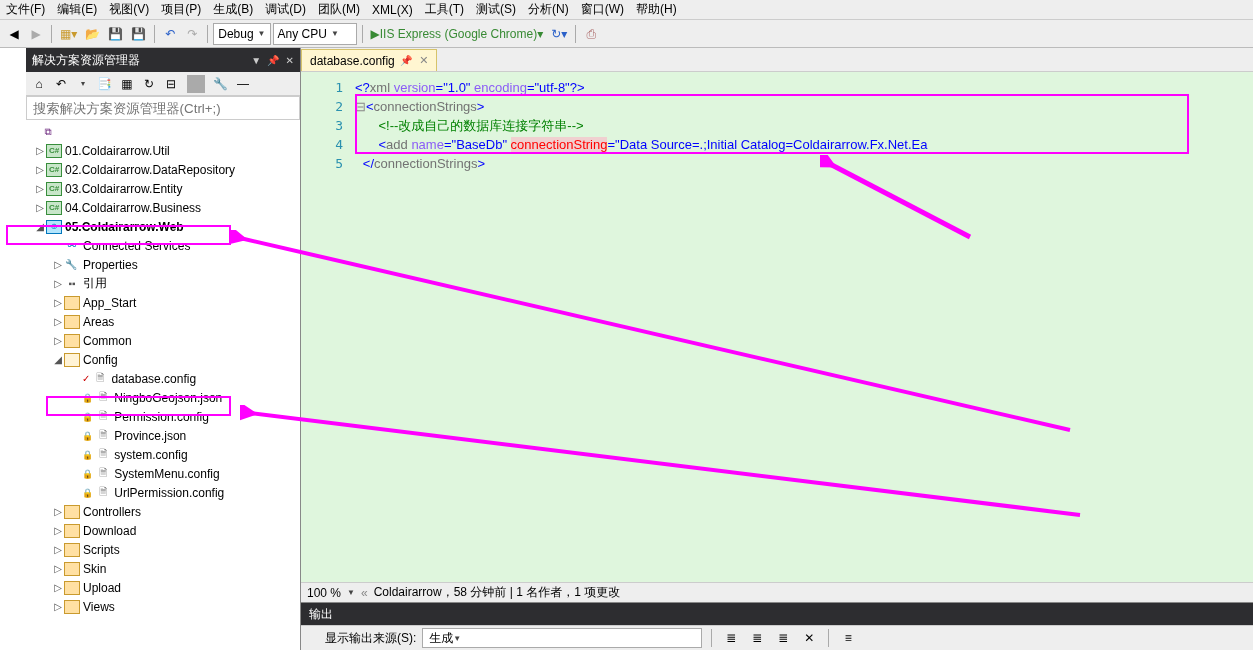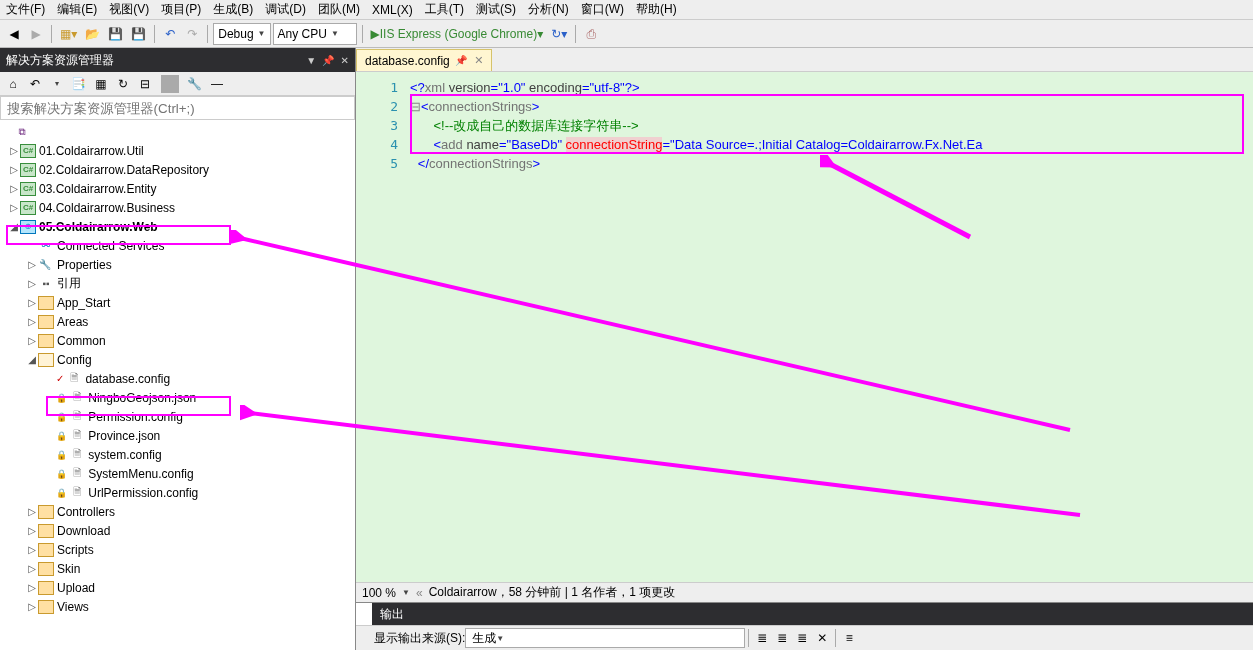--- a/index.html
+++ b/index.html
@@ -6,21 +6,21 @@
 body { background:#eee; width:1253px; height:650px; overflow:hidden; font-size:12px; color:#000; position:relative; }
 .menubar { height:20px; background:#eee; display:flex; align-items:center; padding:0 6px; gap:12px; border-bottom:1px solid #ccc; }
 .menubar span { cursor:default; }
 .toolbar { height:28px; background:#eee; display:flex; align-items:center; padding:0 4px; gap:2px; border-bottom:1px solid #bbb; }
 .tb-btn { height:22px; min-width:20px; display:inline-flex; align-items:center; justify-content:center; padding:0 3px; }
 .tb-sep { width:1px; height:18px; background:#aaa; margin:0 3px; }
 .tb-sel { height:22px; border:1px solid #aaa; background:#fff; display:inline-flex; align-items:center; padding:0 4px; gap:4px; }
 .tb-dd { font-size:8px; color:#444; }
 .tb-run { color:#388a34; font-size:12px; }
 .container { display:flex; height:602px; }
-.sidebar { width:356px; background:#fff; display:flex; flex-direction:column; border-right:1px solid #888; }
+.sidebar { width:301px; background:#fff; display:flex; flex-direction:column; border-right:1px solid #888;padding-left:26px; }
 .side-title { height:24px; background:#2d2d30; color:#fff; display:flex; align-items:center; padding:0 6px; justify-content:space-between; }
 .side-title-btns { display:flex; gap:6px; font-size:10px; color:#ccc; }
 .side-tools { height:24px; background:#eee; border-bottom:1px solid #ccc; display:flex; align-items:center; padding:0 4px; gap:4px; }
 .side-tools span { width:18px; height:18px; display:inline-flex; align-items:center; justify-content:center; }
 .side-search { height:24px; }
 .side-search input { width:100%; height:100%; border:1px solid #ccc; padding:0 6px; color:#b91c1c; background:#fff; }
 .tree { flex:1; overflow:auto; background:#fff; padding-top:2px; }
 .tree-row { height:19px; display:flex; align-items:center; white-space:nowrap; }
 .exp { width:12px; display:inline-block; text-align:center; color:#555; font-size:10px; }
 .ico { width:16px; height:14px; display:inline-flex; align-items:center; justify-content:center; margin-right:3px; font-size:10px; }
@@ -40,28 +40,28 @@
 .editor { flex:1; display:flex; flex-direction:column; background:#fff; }
 .tabs { height:24px; background:#eee; display:flex; align-items:flex-end; border-bottom:1px solid #ccc; }
 .tab { height:22px; background:#fff6d1; border:1px solid #d6c36a; border-bottom:none; display:flex; align-items:center; padding:0 8px; gap:6px; }
 .tab-pin { color:#aa8; font-size:10px; }
 .tab-x { color:#888; font-size:11px; }
 .code-area { flex:1; position:relative; background:#dff6dd; display:flex; overflow:hidden; }
 .gutter { width:50px; background:#dff6dd; text-align:right; padding:6px 8px 0 0; color:#2b91af; font-family:Consolas,monospace; font-size:13px; line-height:19px; }
 .code { flex:1; padding:6px 0 0 4px; font-family:Consolas,monospace; font-size:13px; line-height:19px; white-space:pre; overflow:hidden; }
 .c-blue { color:#0000ff; }
 .c-br { color:#737373; }
-.c-red { color:#404040; }
+.c-red { color:#8b5cf6; }
 .c-green { color:#008000; }
 .c-redattr { background:#f0d0d0; color:#ff0000; }
 .code-hl { position:absolute; left:54px; top:22px; width:834px; height:60px; border:2px solid magenta; pointer-events:none; }
 .code-status { height:20px; background:#eee; border-top:1px solid #ccc; display:flex; align-items:center; padding:0 6px; gap:6px; font-size:12px; }
 .output { height:48px; border-top:1px solid #888; display:flex; flex-direction:column; }
-.out-title { height:22px; background:#2d2d30; color:#fff; display:flex; align-items:center; padding:0 8px;margin-left:16px; }
-.out-bar { flex:1; background:#eee; display:flex; align-items:center; padding:0 18px; border-top:1px solid #ccc; }
+.out-title { height:22px; background:#2d2d30; color:#fff; display:flex; align-items:center; padding:0 8px; }
+.out-bar { flex:1; background:#eee; display:flex; align-items:center; padding:0 24px; gap:6px; border-top:1px solid #ccc; }
 .out-sel { height:20px; border:1px solid #aaa; background:#fff; display:inline-flex; align-items:center; padding:0 6px; min-width:280px; }
 .arrow { position:absolute; pointer-events:none; }
 .lock { color:#888; font-size:9px; margin-right:2px; }
 .chk { color:#c00; font-size:10px; margin-right:2px; }
 </style>
 </head>
 <body>
 
 <div class="menubar">
   <span>文件(F)</span>

